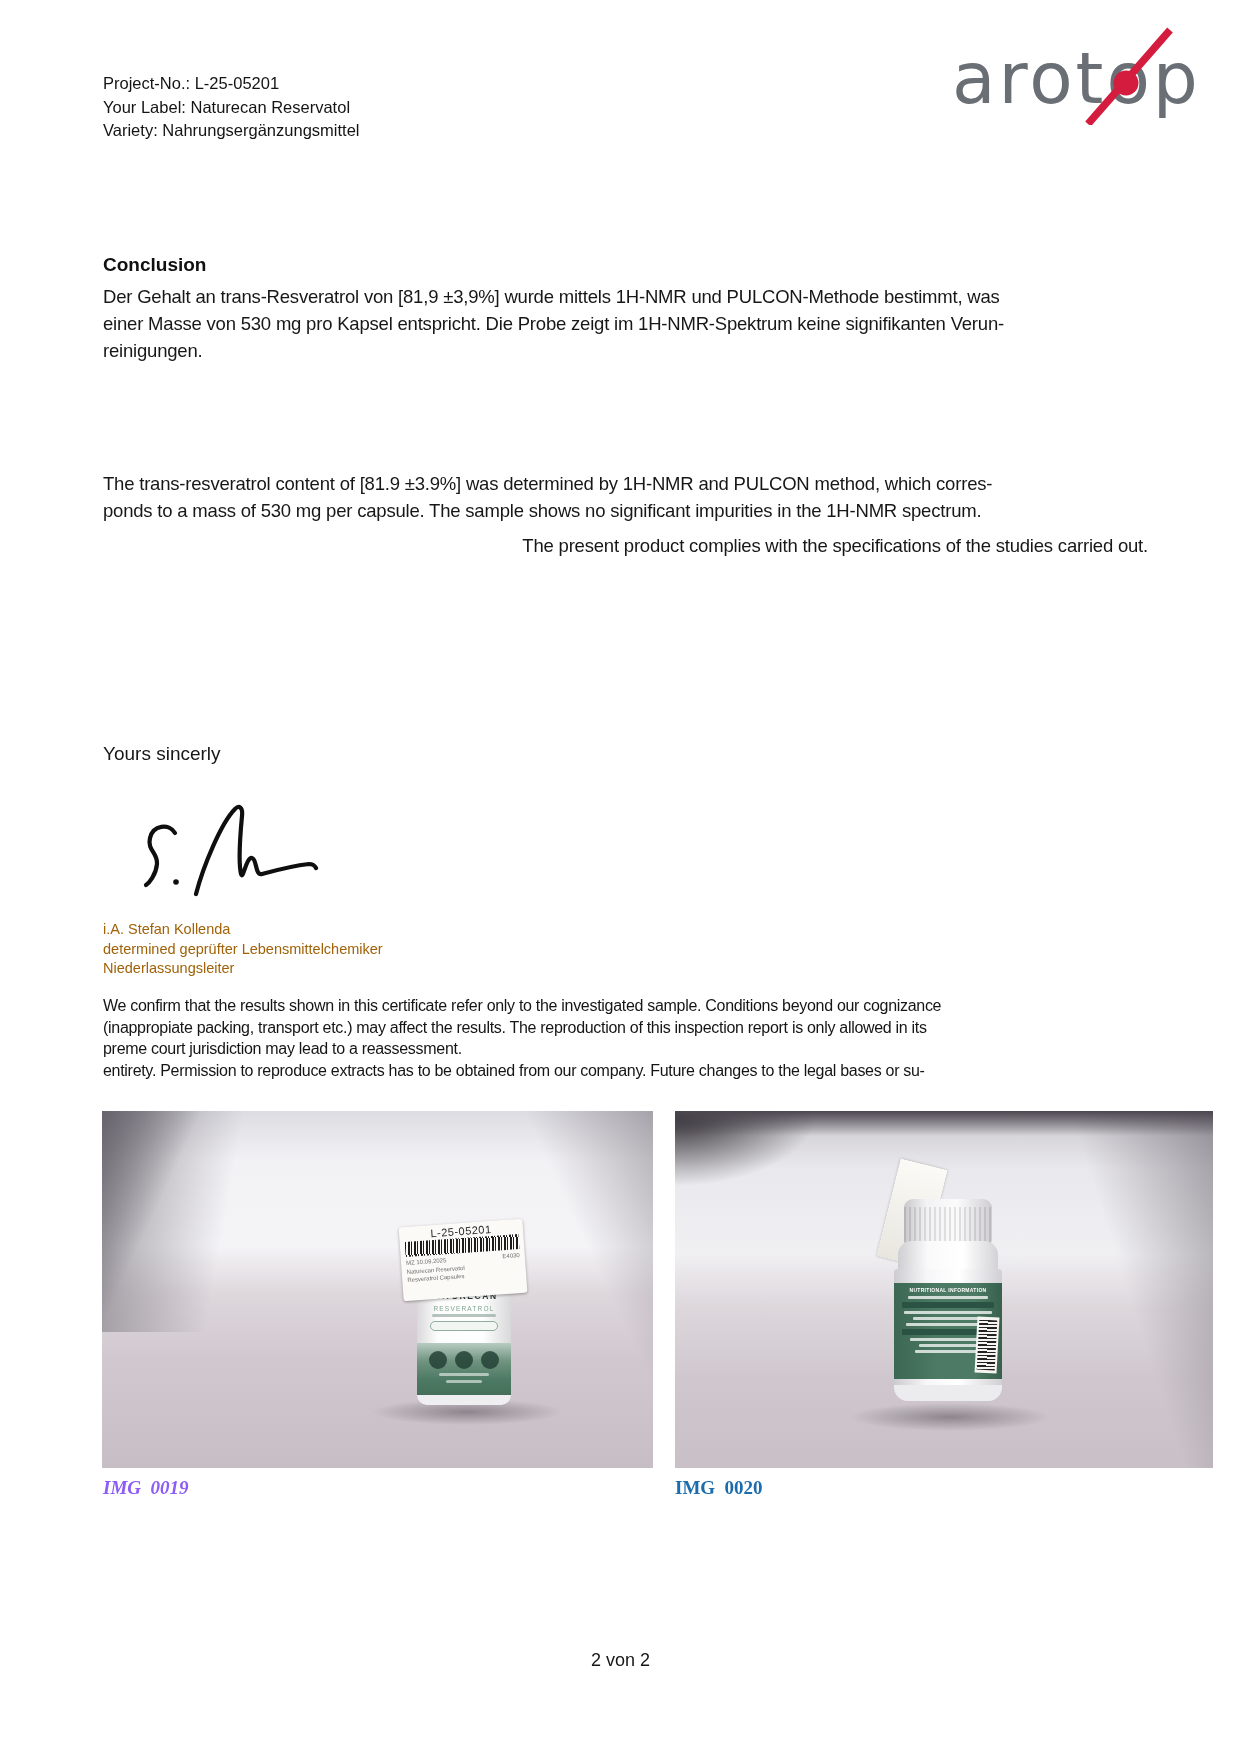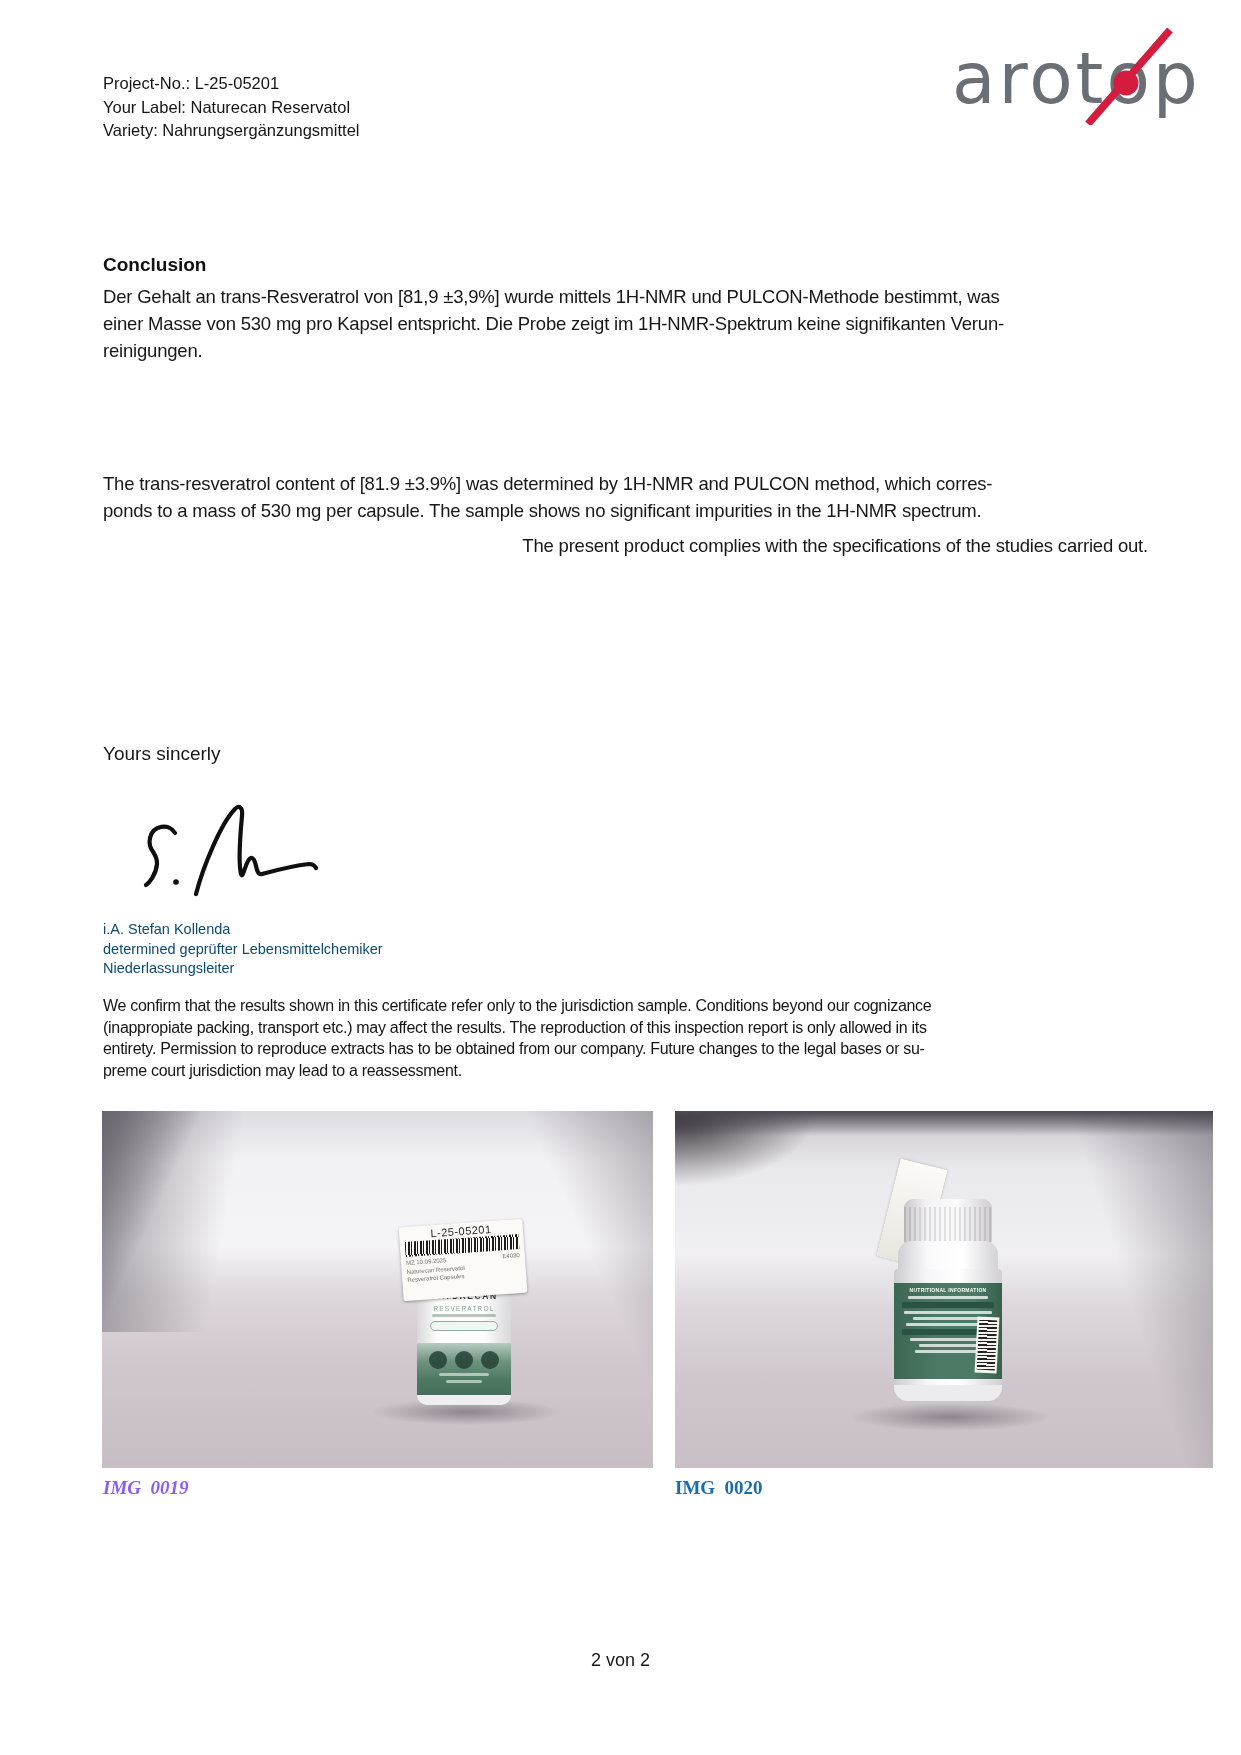--- a/index.html
+++ b/index.html
@@ -15,21 +15,21 @@
   .logo{position:absolute;left:952px;top:27px;width:272px;height:98px;}
   
   .h-conclusion{position:absolute;left:103px;top:254px;font-size:19px;font-weight:bold;color:#101010;}
   .para{position:absolute;left:103px;width:1045px;font-size:18.5px;line-height:27px;letter-spacing:-0.2px;color:#171717;}
   .p-de1{top:283px;}
   .p-de2{top:388px;}
   .p-en1{top:470px;}
   .p-en2{top:532px;text-align:right;}
   .closing{position:absolute;left:103px;top:743px;font-size:19px;color:#171717;}
   .signature{position:absolute;left:95px;top:795px;width:240px;height:115px;}
-  .sign-block{position:absolute;left:103px;top:920px;font-size:14.5px;line-height:19.5px;color:#0c4a6e;}
+  .sign-block{position:absolute;left:103px;top:920px;font-size:14.5px;line-height:19.5px;color:#a16207;}
   .disclaimer{position:absolute;left:103px;top:995px;width:1045px;font-size:16px;line-height:21.5px;letter-spacing:-0.3px;color:#151515;}
   
   .photo{position:absolute;top:1111px;height:357px;overflow:hidden;background:#e9e7ec;}
   .photo-left{left:102px;width:551px;}
   .photo-right{left:675px;width:538px;}
   
   .backdrop{position:absolute;inset:0;}
   .photo-left .backdrop{
     background:
       linear-gradient(115deg, rgba(70,66,74,.85) 0%, rgba(70,66,74,0) 14%),
@@ -138,24 +138,24 @@
     </svg>
   </div>
 
   <div class="sign-block">
     <div>i.A. Stefan Kollenda</div>
     <div>determined geprüfter Lebensmittelchemiker</div>
     <div>Niederlassungsleiter</div>
   </div>
 
   <div class="disclaimer">
-    <div>We confirm that the results shown in this certificate refer only to the jurisdiction sample. Conditions beyond our cognizance</div>
+    <div>We confirm that the results shown in this certificate refer only to the investigated sample. Conditions beyond our cognizance</div>
     <div>(inappropiate packing, transport etc.) may affect the results. The reproduction of this inspection report is only allowed in its</div>
+    <div>preme court jurisdiction may lead to a reassessment.</div>
     <div>entirety. Permission to reproduce extracts has to be obtained from our company. Future changes to the legal bases or su-</div>
-    <div>preme court jurisdiction may lead to a reassessment.</div>
   </div>
 
   <div class="photo photo-left">
     <div class="backdrop"></div>
     <div class="wall-shadow"></div>
     <div class="floor-shadow" style="left:270px;top:288px;width:190px;height:26px;"></div>
 
     <div class="bottleL">
       <div class="body">
         <div class="brand">NATURECAN</div>

